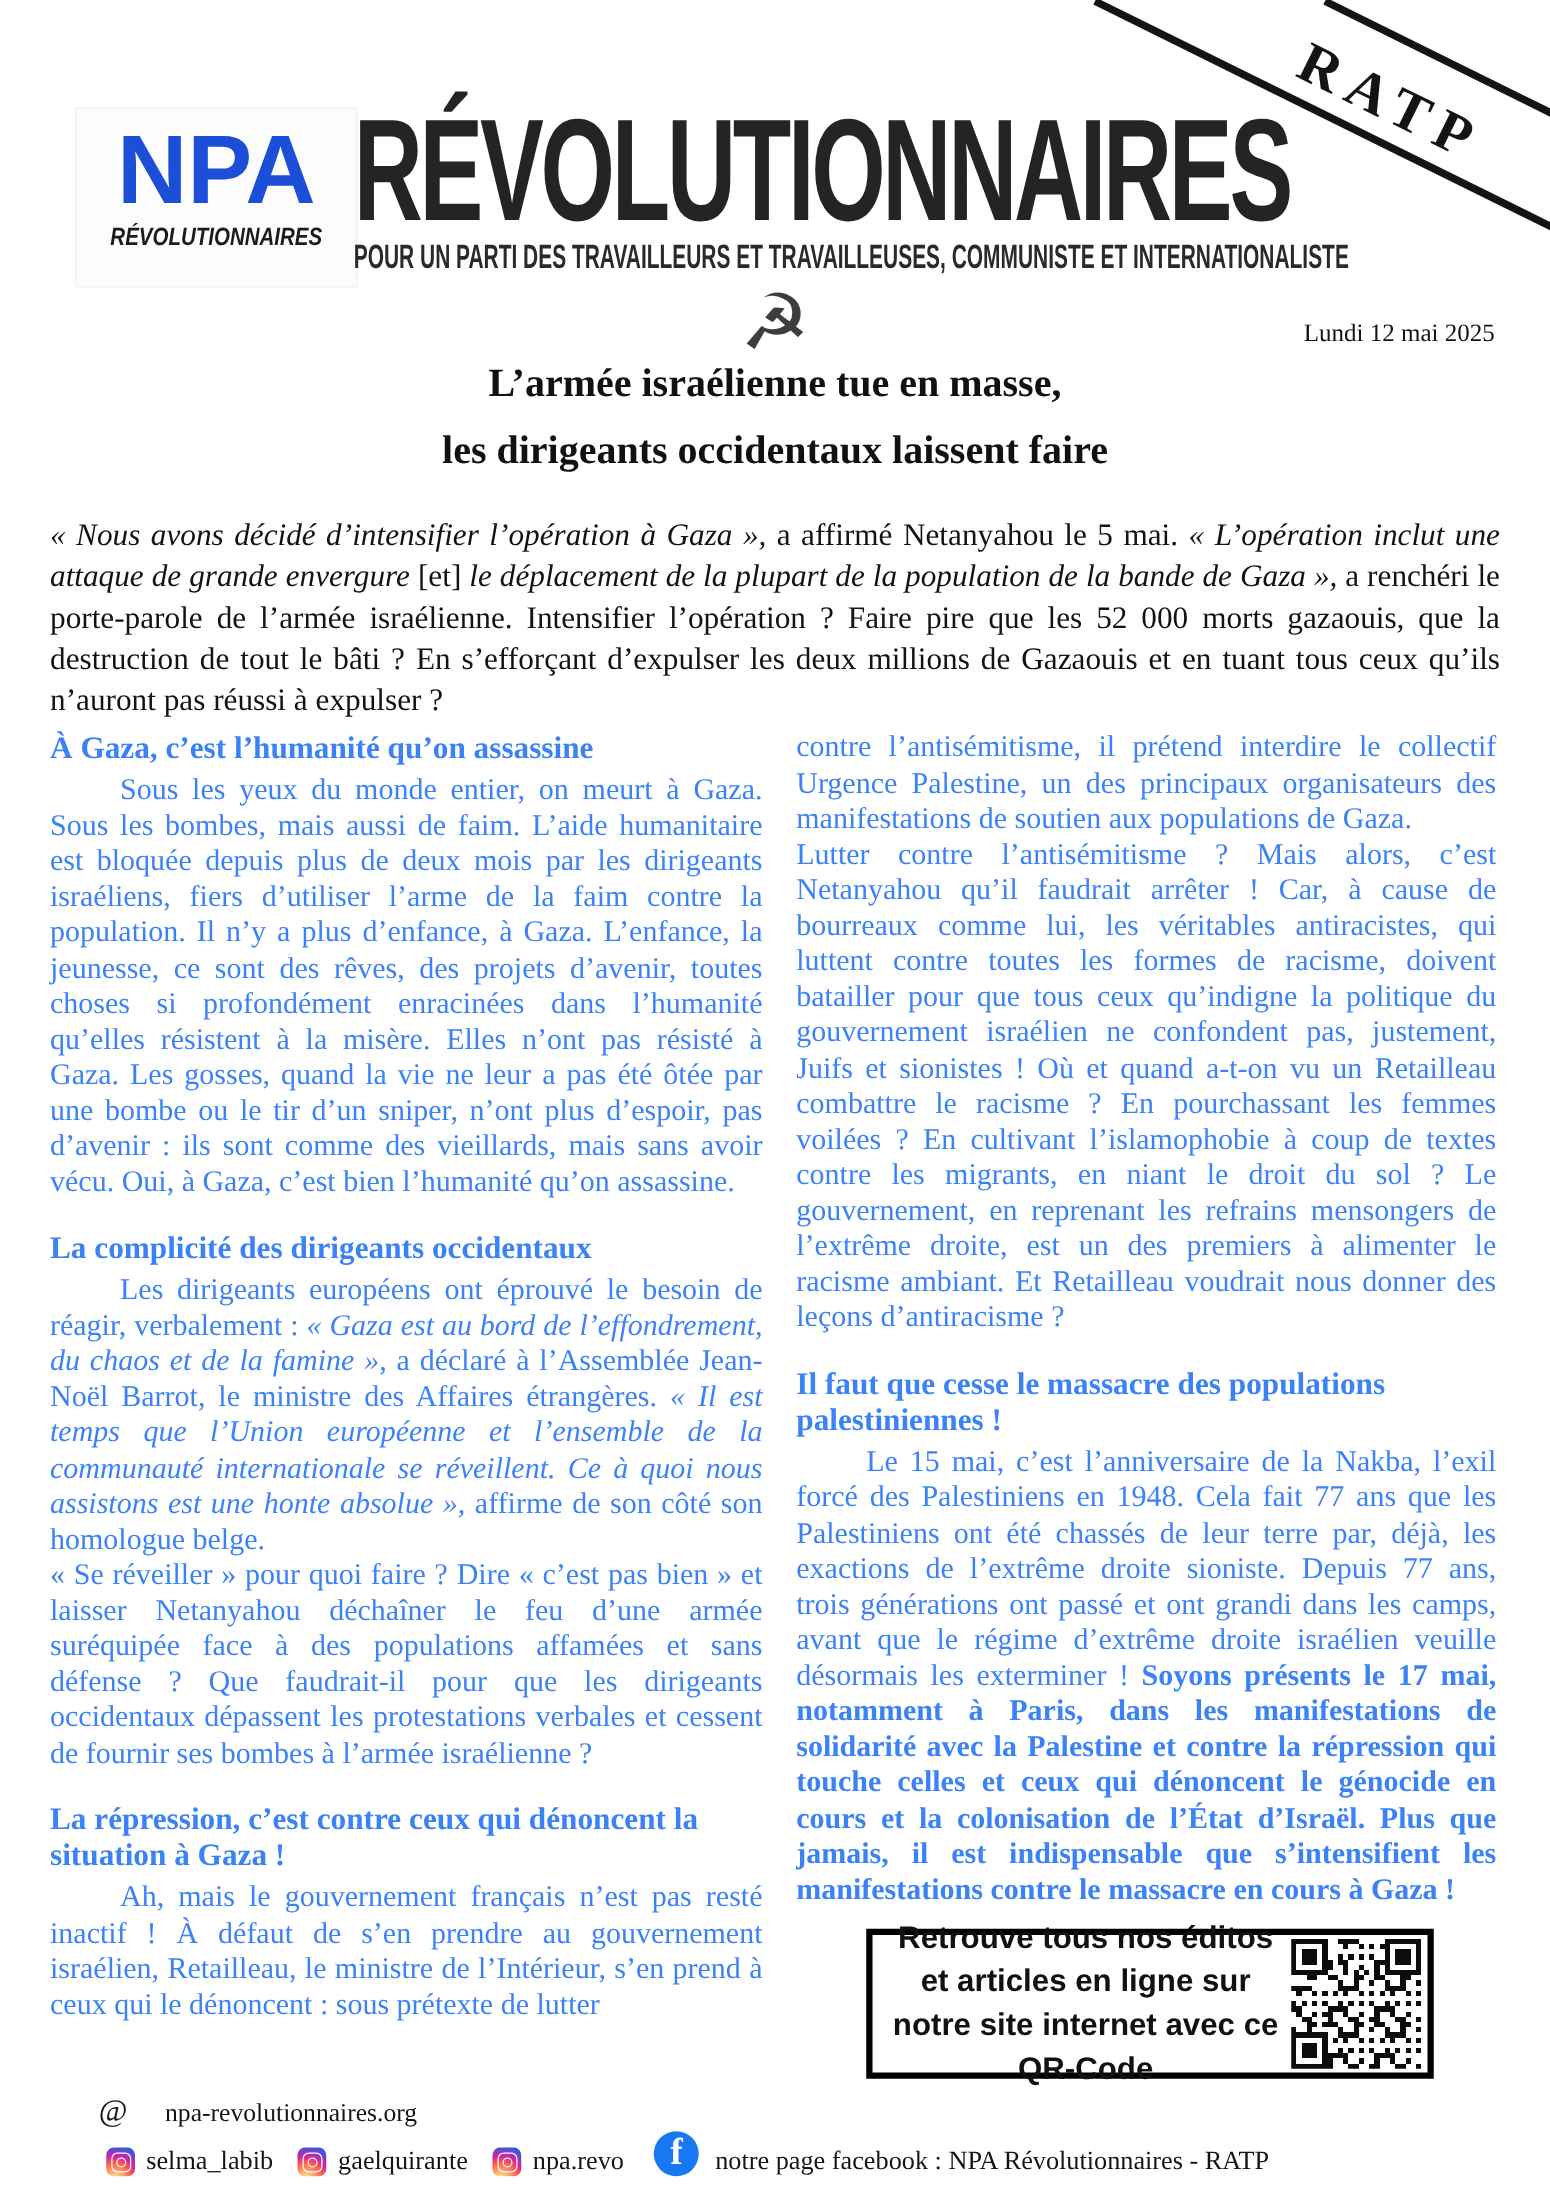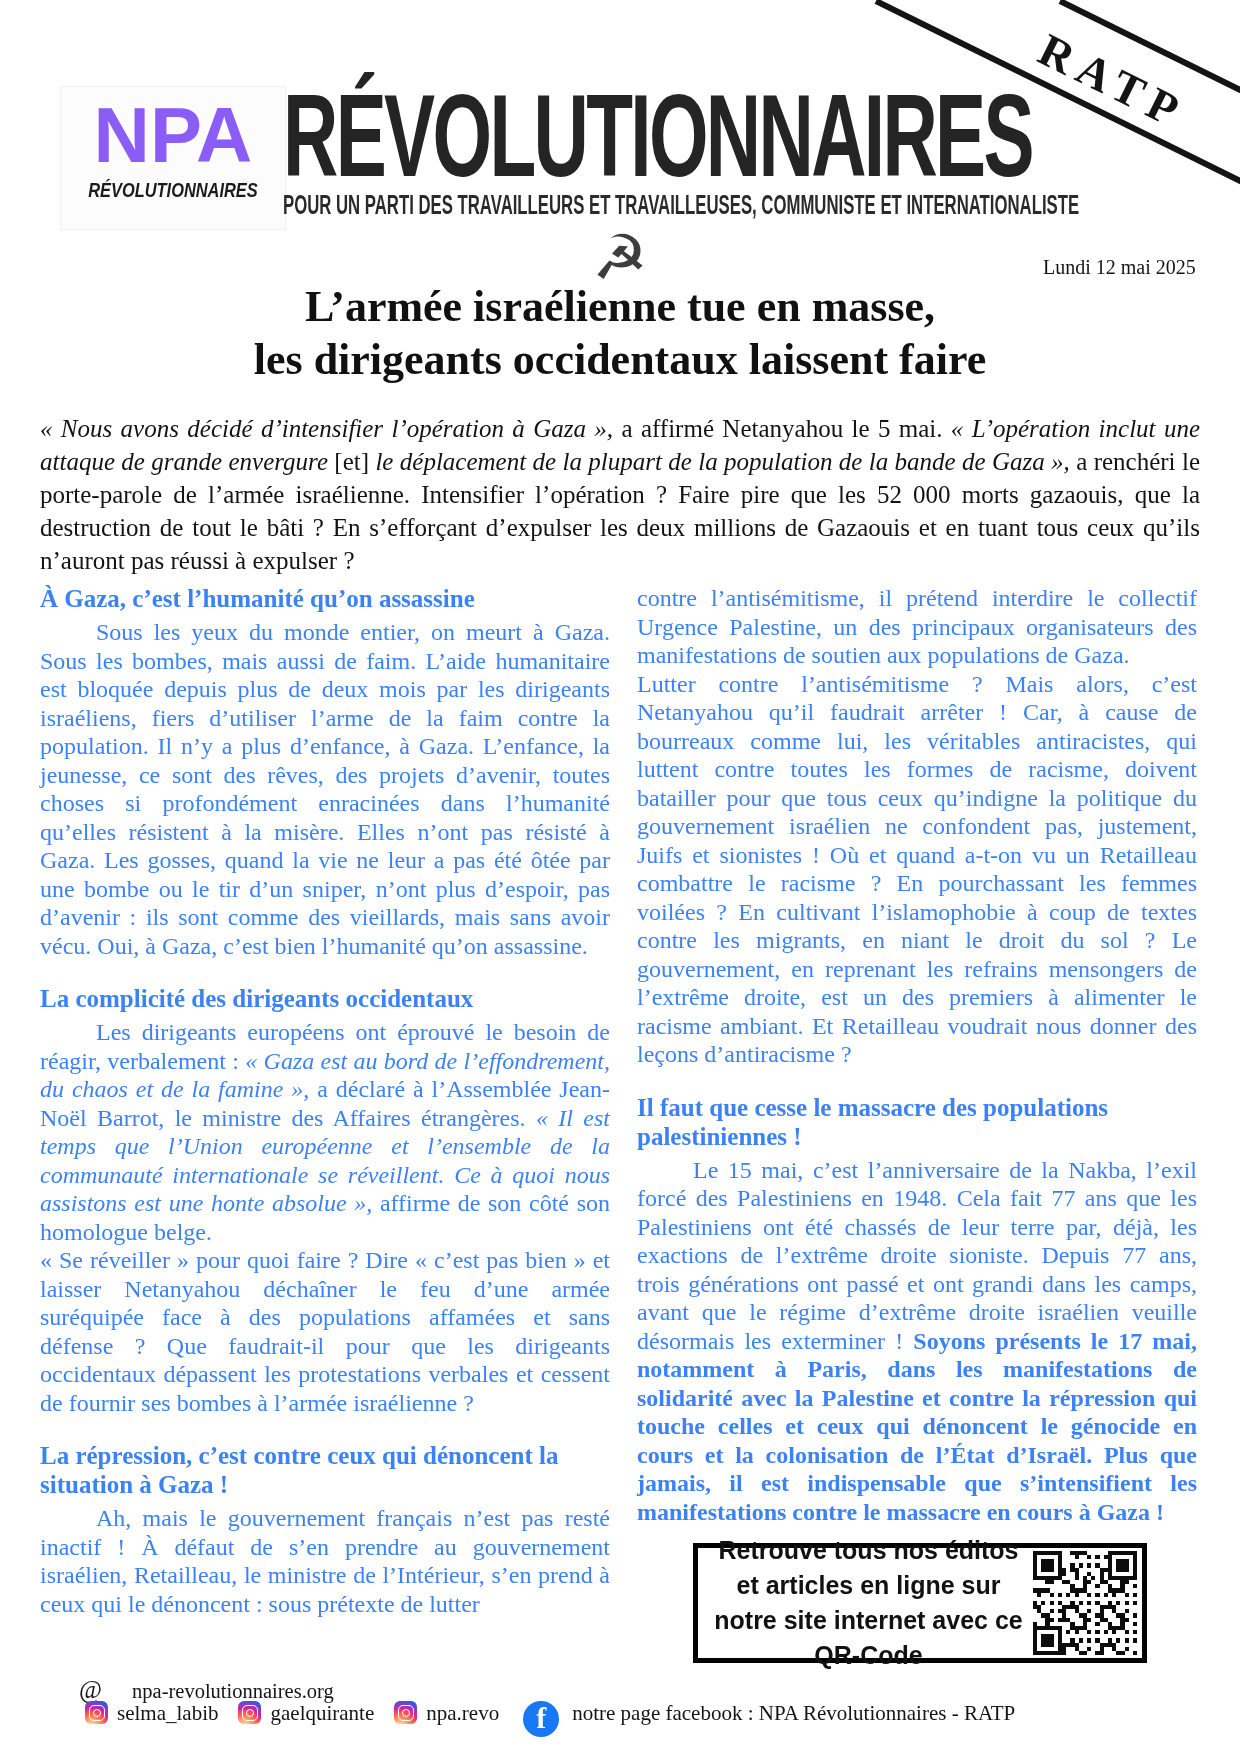--- a/index.html
+++ b/index.html
@@ -11,38 +11,38 @@
   #diag-lower{left:876px;top:-2px;width:470px;transform:rotate(26.3deg);}
   #diag-upper{left:1060px;top:-2px;width:270px;transform:rotate(26.3deg);}
   #ratp-label{position:absolute;left:1042px;top:20px;width:220px;transform:rotate(26.3deg);
       transform-origin:left center;font-family:"Liberation Serif",serif;font-weight:bold;
       font-size:46px;letter-spacing:9px;color:#141414;}
 
   
   #logo-box{position:absolute;left:60px;top:86px;width:224px;height:142px;background:#fcfcfc;
       border:1px solid #f1f1f1;text-align:center;}
   #logo-acronym{margin-top:16px;font-family:"Liberation Sans",sans-serif;font-weight:900;
-      font-size:78px;line-height:64px;letter-spacing:0px;color:#8b5cf6;}
+      font-size:78px;line-height:64px;letter-spacing:0px;color:#1d4ed8;}
   #logo-sub{margin-top:12px;font-family:"Liberation Sans",sans-serif;font-weight:bold;font-style:italic;
       font-size:20px;color:#1b1b1b;transform:scale(0.82,1);transform-origin:center;}
 
   
   #masthead-title{position:absolute;left:283px;top:84px;font-family:"Liberation Sans",sans-serif;
       font-weight:800;font-size:116px;line-height:104px;letter-spacing:-4px;color:#242424;
       transform:scale(0.66,1);transform-origin:left top;white-space:nowrap;}
   #masthead-subtitle{position:absolute;left:283px;top:190px;font-family:"Liberation Sans",sans-serif;
       font-weight:bold;font-size:27px;color:#2a2a2a;transform:scale(0.62,1);transform-origin:left top;
       white-space:nowrap;}
   #emblem{position:absolute;left:0;top:226px;width:1240px;text-align:center;
       font-family:"DejaVu Sans",sans-serif;font-size:62px;line-height:64px;color:#3d3d3d;}
   #dateline{position:absolute;left:1043px;top:256px;font-size:20px;color:#141414;}
 
   
   #headline{position:absolute;left:0;top:280px;width:1240px;text-align:center;
-      font-weight:bold;font-size:44px;line-height:53px;color:#111;}
+      font-weight:bold;font-size:32px;line-height:53px;color:#111;}
 
   
   .bodytext{font-size:24px;line-height:28.5px;text-align:justify;color:#3b82f6;}
   #intro{position:absolute;left:40px;top:412px;width:1160px;font-size:25px;line-height:33px;
       text-align:justify;color:#131313;}
   #col-left{position:absolute;left:40px;top:584px;width:570px;}
   #col-right{position:absolute;left:637px;top:584px;width:560px;}
   .sec-heading{font-weight:bold;font-size:25px;line-height:29px;margin:24px 0 5px 0;text-align:left;}
   .sec-heading.first{margin-top:0;}
   .para{margin:0;}
@@ -55,21 +55,21 @@
       box-sizing:border-box;display:flex;align-items:center;background:#fff;}
   #qr-box-text{flex:1;text-align:center;font-family:"Liberation Sans",sans-serif;font-weight:bold;
       font-size:25px;line-height:35px;color:#111;padding:0 8px 0 14px;}
   #qr-code{width:104px;height:104px;margin-right:5px;flex:0 0 auto;}
 
   
   #footer-note-row{position:absolute;left:63px;top:1676px;display:flex;align-items:baseline;white-space:nowrap;}
   #footer-note{font-style:italic;font-size:16.5px;color:#141414;}
   #footer-at{font-size:25px;margin-left:16px;}
   #footer-site{font-size:20.5px;margin-left:30px;}
-  #footer-social-row{position:absolute;left:85px;top:1701px;display:flex;align-items:flex-start;height:40px;}
+  #footer-social-row{position:absolute;left:85px;top:1701px;display:flex;align-items:flex-end;height:40px;}
   .ig-icon{width:23px;height:23px;border-radius:6px;position:relative;flex:0 0 auto;
       background:radial-gradient(circle at 30% 110%, #fdf497 0%, #fd5949 45%, #d6249f 60%, #285AEB 90%);}
   .ig-icon::before{content:"";position:absolute;inset:3.5px;border:1.8px solid #fff;border-radius:5px;}
   .ig-icon::after{content:"";position:absolute;left:7.5px;top:7.5px;width:8px;height:8px;
       border:1.8px solid #fff;border-radius:50%;box-sizing:border-box;}
   .ig-label{font-size:21px;margin:0 20px 0 9px;}
   .fb-icon{width:36px;height:36px;border-radius:50%;background:#1877F2;color:#fff;margin-left:4px;
       font-family:"Liberation Serif",serif;font-weight:bold;font-size:30px;line-height:34px;
       text-align:center;flex:0 0 auto;}
   #fb-label{font-size:21px;margin-left:13px;}

